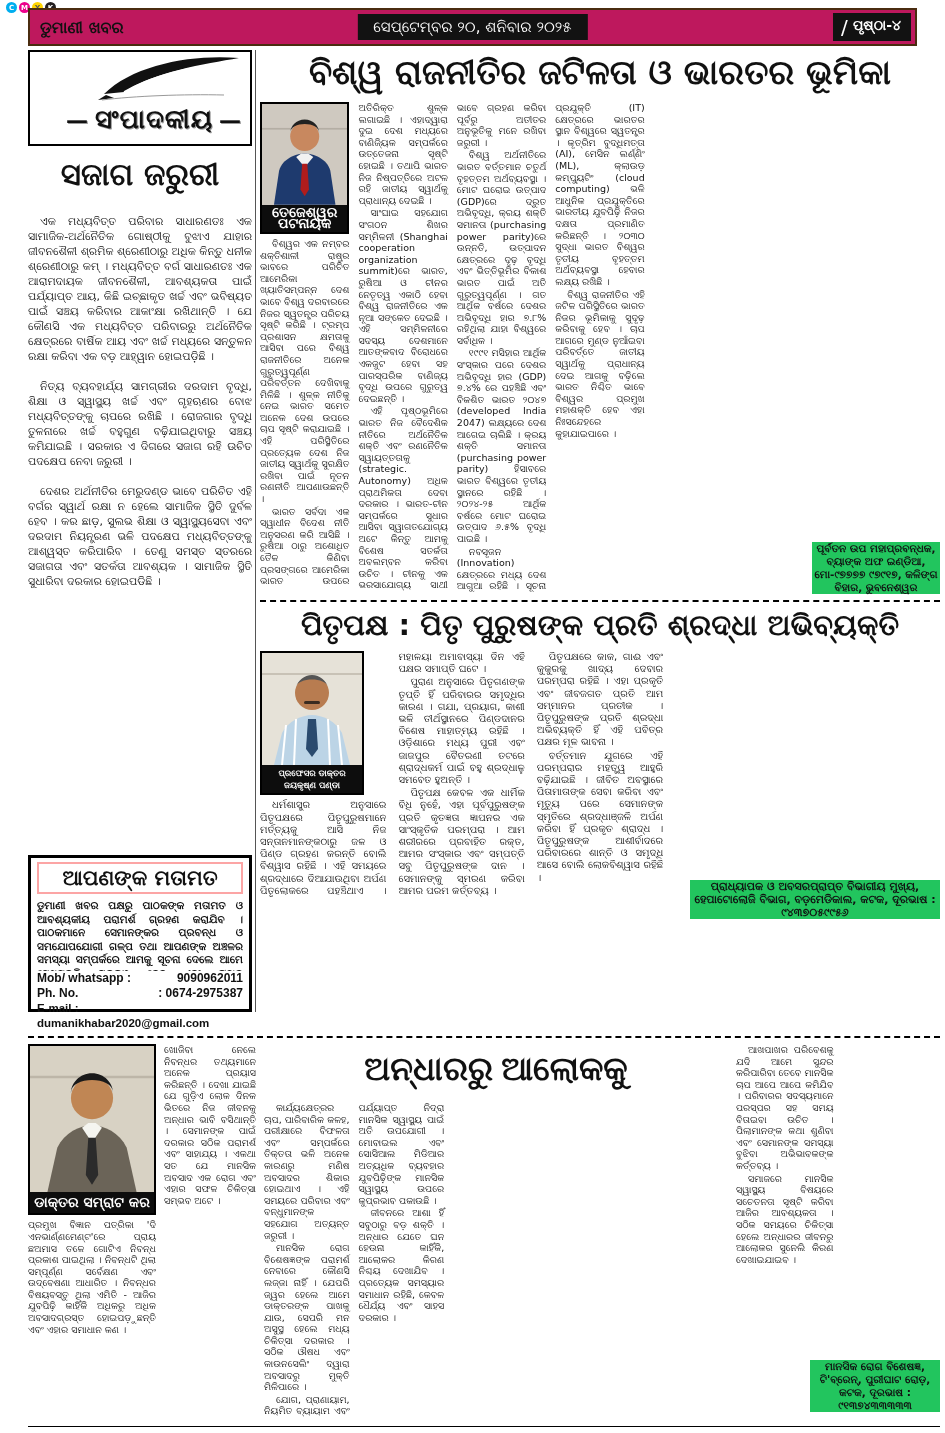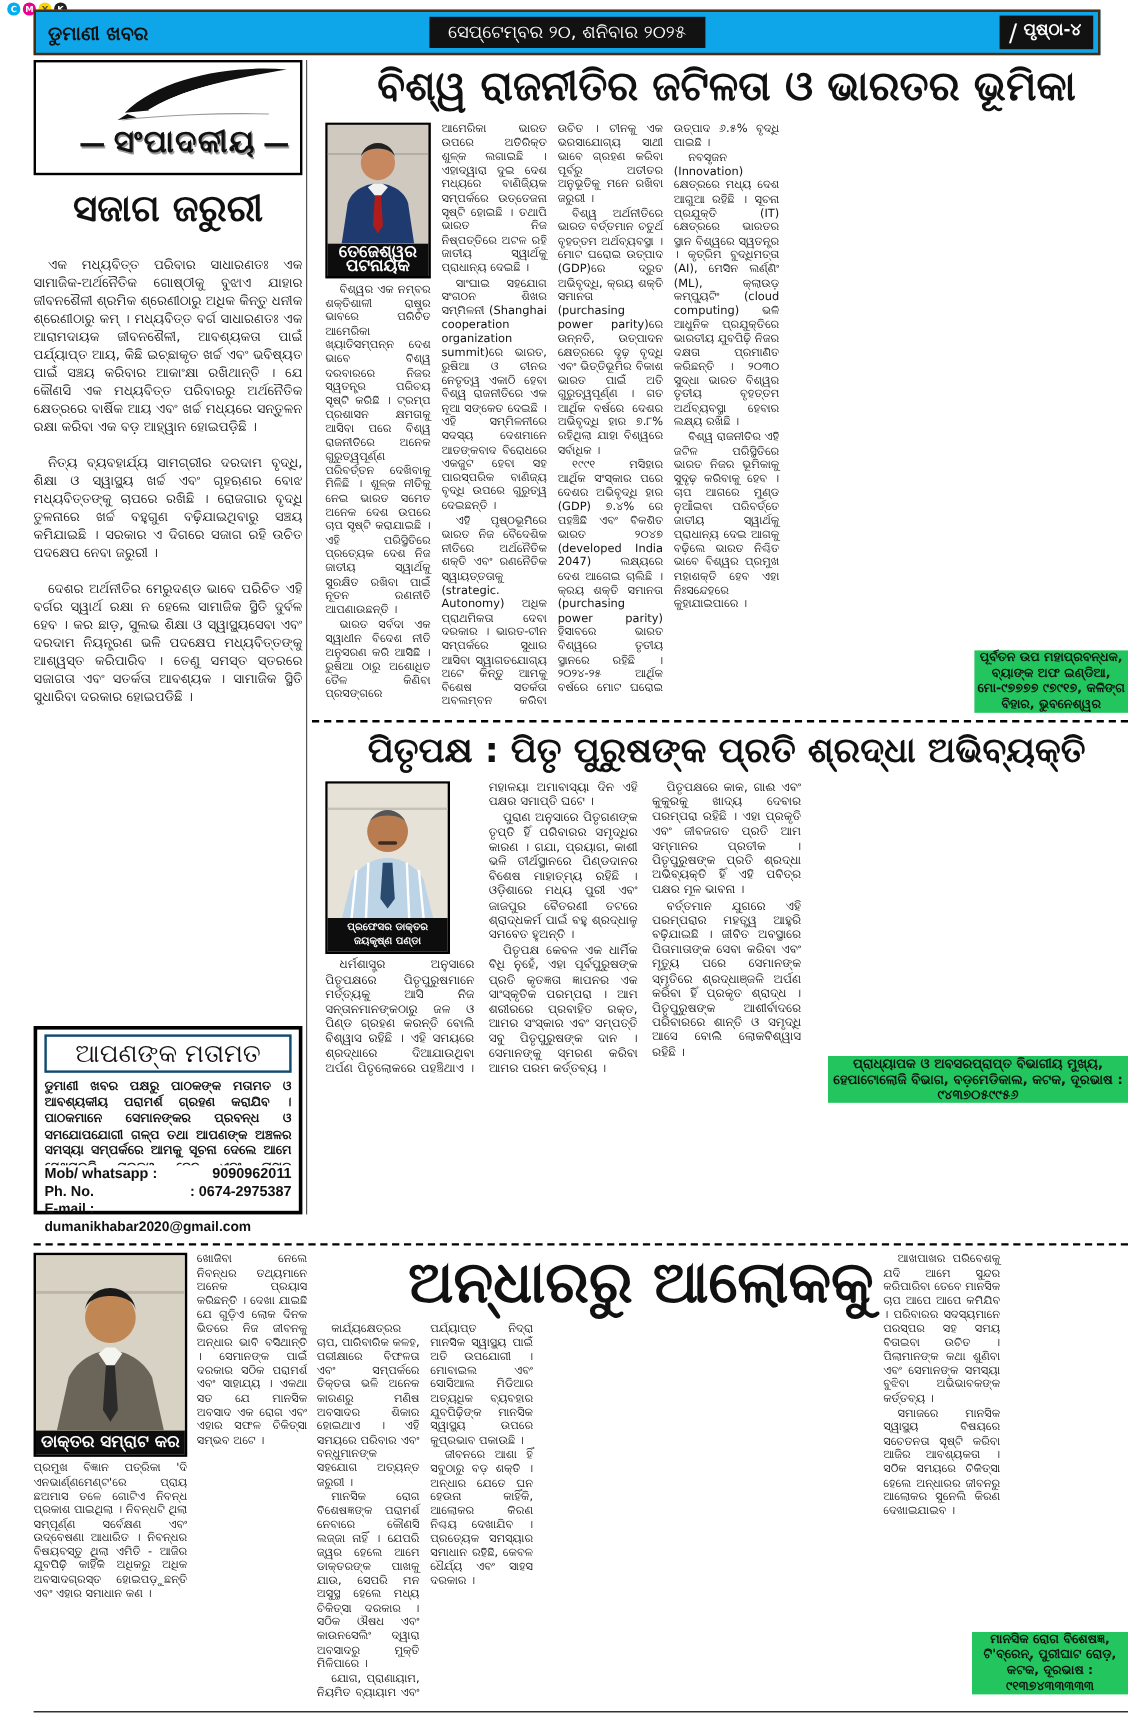--- a/index.html
+++ b/index.html
@@ -4,21 +4,21 @@
 <style>
   * { margin:0; padding:0; box-sizing:border-box; }
   html,body { width:945px; background:#ffffff; font-family:"DejaVu Sans", sans-serif; color:#111; }
   body { position:relative; height:1433px; overflow:hidden; }
 
   
   .cmyk { position:absolute; left:6px; top:2px; display:flex; gap:2px; }
   .cmyk .dot { width:11px; height:11px; border-radius:50%; color:#fff; font-size:7px; font-weight:bold;
                display:flex; align-items:center; justify-content:center; }
   .header-bar { position:absolute; left:28px; top:8px; width:889px; height:38px;
-                background:#0ea5e9; border:2px solid #4a2c10; display:flex; align-items:center; }
+                background:#be185d; border:2px solid #4a2c10; display:flex; align-items:center; }
   .pub-name { font-size:16px; font-weight:bold; padding-left:10px; }
   .date-badge { position:absolute; left:50%; transform:translateX(-50%); background:#121212; color:#fff;
                 font-size:15px; font-weight:normal; padding:4px 16px; }
   .page-badge { position:absolute; right:4px; top:3px; bottom:3px; background:#121212; color:#fff;
                 font-size:14px; font-weight:bold; padding:4px 10px 0 20px; }
   .page-badge .slash { position:absolute; left:8px; top:2px; color:#fff; font-size:20px; font-weight:normal; }
 
   
   .left-col { position:absolute; left:28px; top:50px; width:224px; height:962px; }
   .v-rule { position:absolute; left:255px; top:50px; width:1px; height:962px; background:#555; }
@@ -29,53 +29,53 @@
                     font-size:26px; font-weight:bold; letter-spacing:1px;
                     text-shadow:1px 1px 0 #999;margin-left:28px; }
   .masthead-title::before, .masthead-title::after { content:"—"; font-size:22px; padding:0 6px; }
 
   .edit-headline { text-align:center; font-size:31px; font-weight:bold; padding:10px 0 6px 0; }
   .edit-body { font-size:11px; line-height:15px; text-align:justify; height:575px; overflow:hidden; }
   .edit-body p { text-indent:16px;margin-top:15px; }
 
   .opinion-box { position:absolute; left:0; top:805px; width:224px; height:157px;
                  border:3px solid #000; padding:4px 6px; background:#fff; }
-  .opinion-title { border:2px solid #0c4a6e; text-align:center; font-size:21px; font-weight:normal; padding:2px 0; margin-bottom:5px; }
+  .opinion-title { border:2px solid #fca5a5; text-align:center; font-size:21px; font-weight:bold; padding:2px 0; margin-bottom:5px; }
   .opinion-body { font-size:10.6px; line-height:13.6px; font-weight:600; text-align:justify; height:72px; overflow:hidden; }
   .contact { font-family:"Liberation Sans", sans-serif; font-weight:bold; font-size:12px; line-height:15px; }
   .contact .row { display:flex; justify-content:space-between; }
   .contact .row3 { font-size:11.5px; }
 
   
   .main { position:absolute; left:260px; top:50px; width:680px; }
   .a1-headline { font-size:34px; font-weight:bold; text-align:center; line-height:44px; }
   .cols { column-fill:auto; overflow:hidden; text-align:justify; }
   .cols p { text-indent:12px; margin-bottom:1px; }
   .a1-cols { margin-top:8px; height:492px; column-count:7; column-gap:9px; font-size:9.5px; line-height:11.6px; }
   .figure { break-inside:avoid; margin-bottom:4px; border:2px solid #000; background:#cfc9c0; }
   .figure svg { display:block; width:100%; }
   .fig-caption { background:#0d0d0d; color:#fff; font-size:14px; font-weight:bold; text-align:center; padding:2px 1px; }
   .attribution { position:absolute; background:#22c55e; font-weight:bold; text-align:center; font-size:10.5px; line-height:13px; }
   .a1-attr { right:0; bottom:0; width:128px; }
-  .article { position:relative;margin-left:11px; }
+  .article { position:relative; }
 
   .dashed { border-top:2px dashed #000; }
   .a2-dash { margin-top:6px; }
   .a2-headline { font-size:29px; font-weight:bold; text-align:center; padding-top:6px; }
   .a2-cols { margin-top:8px; height:268px; column-count:5; column-gap:12px; font-size:10px; line-height:12.2px; }
   .a2-attr { right:0; bottom:0; width:250px; font-size:11px;text-align:center; }
 
   .a3 { position:absolute; left:28px; top:1044px; width:912px; height:374px; display:flex; gap:8px; }
   .full-dash { position:absolute; left:28px; top:1036px; width:912px; }
   .a3-colA { width:128px; flex:none; }
   .a3-colA .text, .a3-colB { font-size:9.5px; line-height:11.6px; text-align:justify; overflow:hidden; }
   .a3-colA .text { height:188px; margin-top:4px; }
   .a3-colB { width:92px; flex:none; height:374px; }
   .a3-center { width:464px; flex:none; }
-  .a3-headline { font-size:48px; font-weight:bold; text-align:right; height:52px; line-height:50px; }
+  .a3-headline { font-size:33px; font-weight:bold; text-align:center; height:52px; line-height:50px;font-family:Liberation Serif, serif; }
   .a3-center-cols { height:316px; column-count:5; column-gap:9px; font-size:9.5px; line-height:11.6px; margin-top:6px; }
   .a3-right { width:204px; flex:none; position:relative; }
   .a3-right-cols { height:374px; column-count:2; column-gap:9px; font-size:9.5px; line-height:11.6px; }
   .a3-attr { right:0; bottom:6px; width:130px; font-size:10.5px; }
   .bottom-rule { position:absolute; left:28px; top:1426px; width:912px; height:1px; background:#000; }
 
   p[data-name="paragraph"] { }
 </style>
 </head>
 <body>

